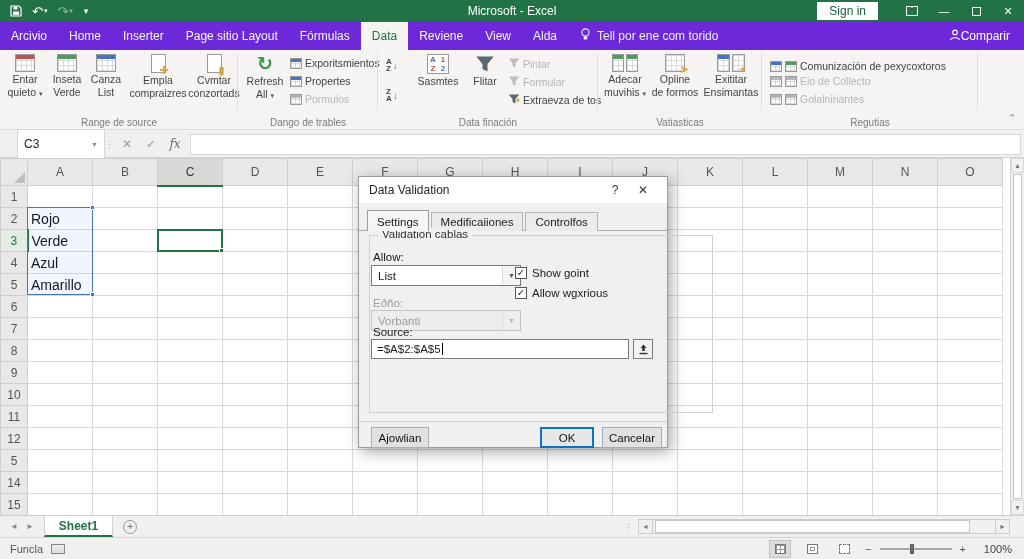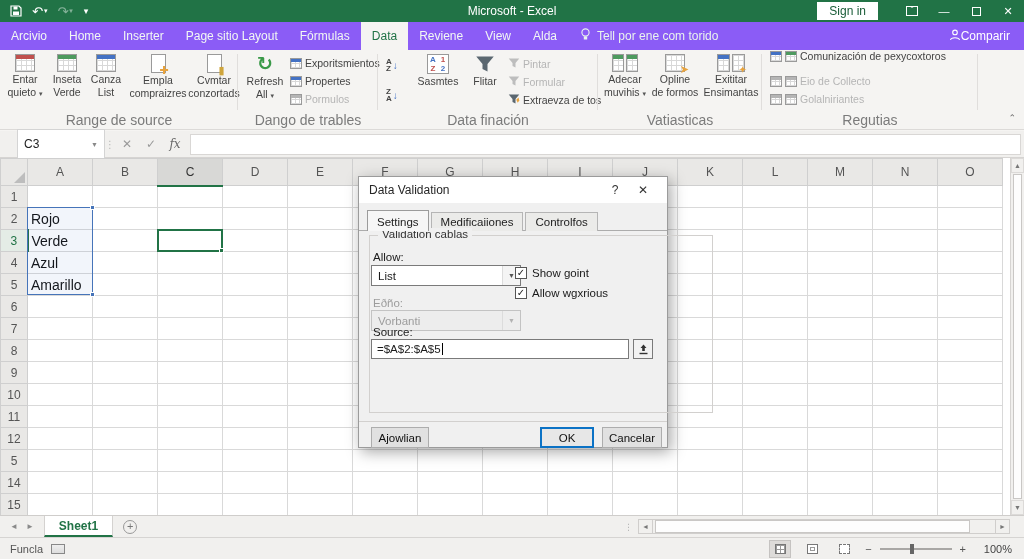--- a/index.html
+++ b/index.html
@@ -14,31 +14,31 @@
   .qbtn.disabled { opacity:.45; }
   .qbtn small { font-size:7px; margin-left:1px; }
   .tb-title { position:absolute; left:0; right:0; text-align:center; font-size:12px; color:#fff; pointer-events:none; }
   .tb-right { position:absolute; right:0; top:0; height:22px; display:flex; align-items:center; gap:0; }
   .signin { background:#fff; color:#185c37; font-size:12px; padding:2px 12px; margin-right:18px; cursor:default; }
   .winbtn { width:32px; height:22px; display:flex; align-items:center; justify-content:center; color:#fff; font-size:11px; }
   .ribbonopt-box { width:12px; height:10px; border:1px solid #fff; display:flex; align-items:flex-start; justify-content:center; font-size:6px; line-height:5px; }
   .maxbox { width:9px; height:9px; border:1px solid #fff; }
 
   
-  .menurow { position:absolute; left:0; top:22px; width:1024px; height:28px; background:#8b5cf6; display:flex; align-items:stretch; color:#fff; }
+  .menurow { position:absolute; left:0; top:22px; width:1024px; height:28px; background:#6d28d9; display:flex; align-items:stretch; color:#fff; }
   .mtab { display:flex; align-items:center; padding:0 11px; font-size:12px; color:#f2f7f4; cursor:default; }
   .mtab.active { background:#f5f4f2; color:#217346; }
   .tellme { display:flex; align-items:center; gap:6px; padding:0 12px; font-size:12px; color:#eaf3ee; }
   .menu-right { margin-left:auto; display:flex; align-items:center; padding-right:14px; font-size:12px; }
 
   
   .ribbon { position:absolute; left:0; top:50px; width:1024px; height:80px; background:#f5f4f2; border-bottom:1px solid #dcdad8; }
   .rgroup { position:absolute; top:0; height:80px; }
   .gsep { position:absolute; top:4px; bottom:20px; width:1px; background:#e0dedc; }
-  .glabel { position:absolute; bottom:2px; left:0; right:0; text-align:center; font-size:14px; color:#7b7b7b; }
+  .glabel { position:absolute; bottom:2px; left:0; right:0; text-align:center; font-size:10px; color:#7b7b7b; }
   .bigbtn { position:absolute; top:4px; display:flex; flex-direction:column; align-items:center; gap:2px; font-size:10.5px; color:#444; text-align:center; line-height:11px; cursor:default; }
   .bigbtn .cap { white-space:nowrap; }
   .smallrow { position:absolute; display:flex; align-items:center; gap:3px; font-size:10.5px; color:#444; white-space:nowrap; cursor:default; }
   .smallrow.disabled { color:#b5b5b5; }
   .dd { font-size:7px; color:#555; }
   
   .tbl { width:20px; height:18px; background:#fff; border:1px solid #9a9a9a; position:relative;
          background-image:linear-gradient(#d8d8d8 1px,transparent 1px),linear-gradient(90deg,#d8d8d8 1px,transparent 1px);
          background-size:5px 5px; }
   .tbl::before { content:""; position:absolute; left:0; right:0; top:0; height:4px; }
@@ -346,21 +346,21 @@
             </span>
           </span>
         <span class="cap">Exititar</span>
         <span class="cap">Ensimantas</span>
       </div>
       <div class="glabel">Vatiasticas</div>
       <div class="gsep" style="right:0;"></div>
     </div>
 
     <div class="rgroup" style="left:762px; width:216px;">
-      <div class="smallrow" style="left:8px; top:0;">
+      <div class="smallrow" style="left:8px; top:10px;">
         <span class="tbl mini blue"></span>
         <span class="tbl mini green"></span>
         <span>Comunización de pexycoxtoros</span>
       </div>
       <div class="smallrow disabled" style="left:8px; top:25px;">
         <span class="tbl mini gray"></span>
         <span class="tbl mini gray"></span>
         <span>Eio de Collecto</span>
       </div>
       <div class="smallrow disabled" style="left:8px; top:43px;">

